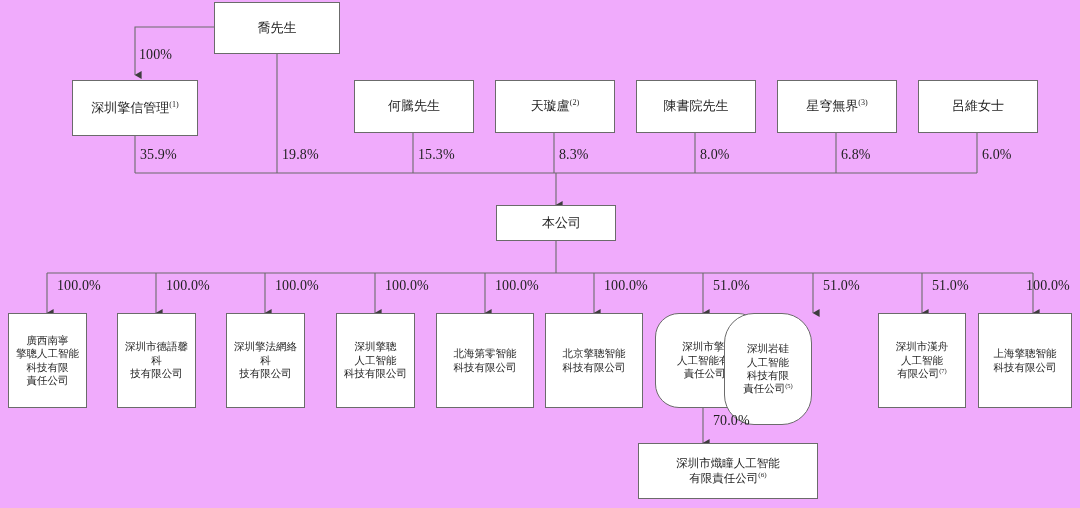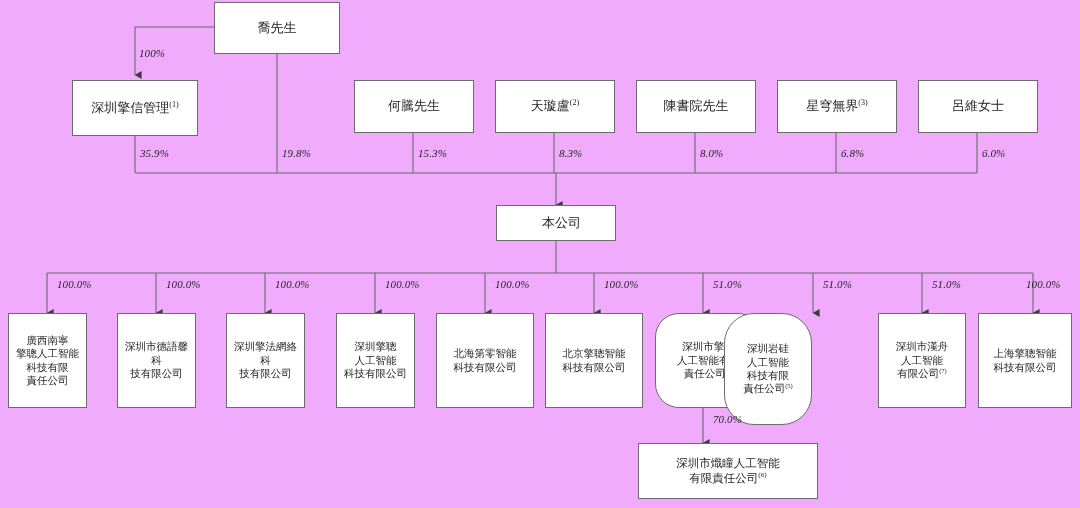--- a/index.html
+++ b/index.html
@@ -38,25 +38,24 @@
     white-space:pre-line;
     text-align:center;
   }
   .sup{
     font-size:0.62em;
     vertical-align:super;
     line-height:0;
   }
   .pct{
     position:absolute;
-    font-size:11px;
+    font-size:14px;
     color:#1f1f1f;
     white-space:nowrap;
     letter-spacing:0.1px;
-    font-style:italic;
   }
   .t-person{font-size:13px;}
   .t-company{font-size:11.5px;}
   .t-sub{font-size:10.5px;}
   .t-self{font-size:13px;padding-left:14px;}
 </style>
 </head>
 <body>
 
 <div id="chart-root">

